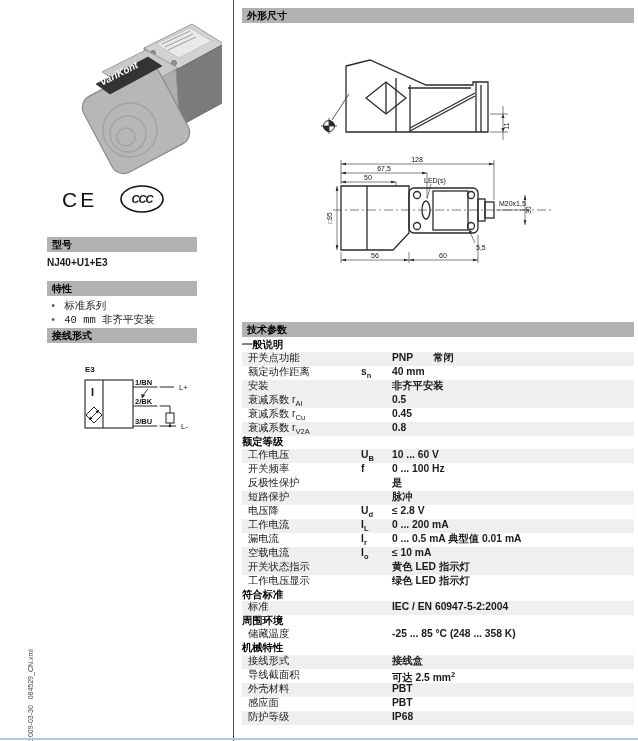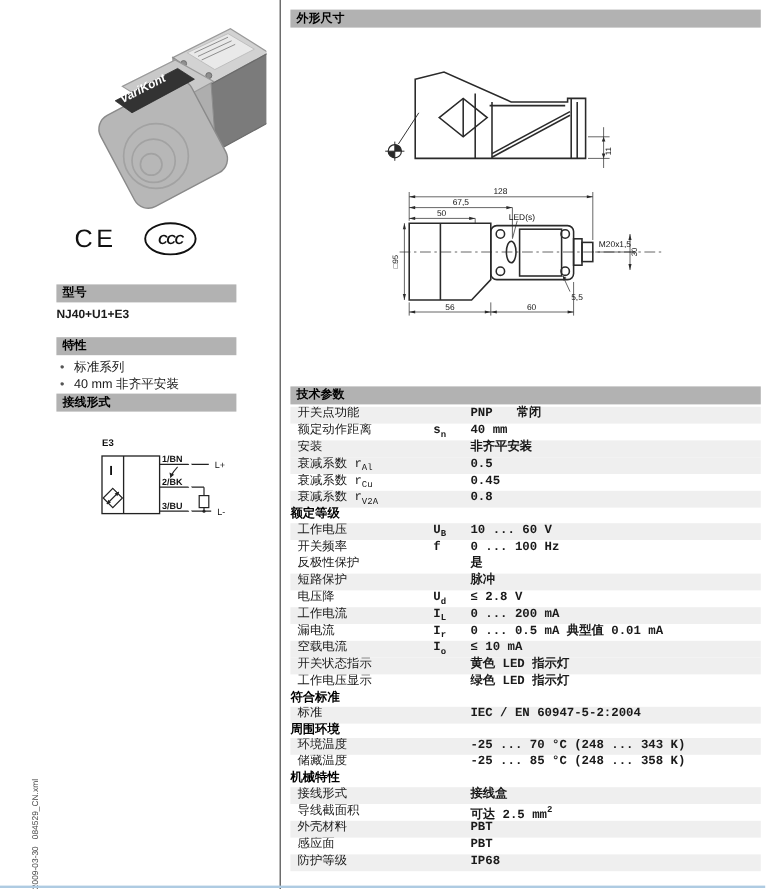--- a/index.html
+++ b/index.html
@@ -4,31 +4,31 @@
 <style>
   html,body{margin:0;padding:0;background:#fff;}
   #page{position:relative;width:638px;height:741px;background:#ffffff;overflow:hidden;
         font-family:"Liberation Sans",sans-serif;color:#1a1a1a;}
   .bar{position:absolute;height:15px;background:#b2b2b2;color:#000;font-weight:bold;
        font-size:10px;line-height:15px;padding-left:5px;box-sizing:border-box;}
   .bar-left{left:47px;width:150px;}
   .bar-right{left:242px;width:392px;}
   #model-value{position:absolute;left:47px;top:257px;font-size:10px;font-weight:bold;}
   #features-list{position:absolute;left:50px;top:299px;font-size:10.5px;}
-  .feat{height:14px;line-height:14px;}
+  .feat{height:14px;line-height:14px;font-family:Liberation Mono, monospace;}
   .feat .bullet{color:#555;margin-right:8px;}
   #sidebar-note{position:absolute;left:27px;top:741px;transform:rotate(-90deg);
       transform-origin:0 0;font-size:7px;color:#444;white-space:pre;width:200px;}
   #col-divider{position:absolute;left:233px;top:0;width:1px;height:741px;background:#4a4a4a;}
   #footer-line{position:absolute;left:0;bottom:1px;width:100%;height:2px;background:#aecbe2;}
   #ce-mark{position:absolute;left:62px;top:188px;font-size:21px;letter-spacing:3px;color:#111;}
   
   #tech-table{position:absolute;left:242px;top:339px;width:392px;font-size:10.3px;}
   .sec-title{height:12.8px;line-height:12.8px;font-weight:bold;color:#000;}
-  .row{display:flex;height:14px;line-height:12.8px;font-family:Liberation Mono, monospace;}
+  .row{display:flex;height:14px;line-height:12.8px;}
   .row.stripe{background:#efefef;}
   .cell-label{width:119px;padding-left:6px;box-sizing:border-box;color:#1a1a1a;
       white-space:nowrap;overflow:hidden;}
   .cell-sym{width:31px;font-weight:bold;white-space:nowrap;}
   .cell-val{font-weight:bold;white-space:nowrap;}
   .val2{margin-left:20px;}
   sub{font-size:7.5px;}
   sup{font-size:7.5px;}
   svg text{font-family:"Liberation Sans",sans-serif;}
   .dwg{position:absolute;}
@@ -208,20 +208,21 @@
     <text x="29" y="65" font-size="6.5" fill="#111" transform="rotate(-90 29 65)" text-anchor="middle">□95</text>
     <text x="72" y="105" font-size="7" fill="#111" text-anchor="middle">56</text>
     <text x="140" y="105" font-size="7" fill="#111" text-anchor="middle">60</text>
     <text x="196" y="53" font-size="7" fill="#111">M20x1,5</text>
     <text x="228" y="57" font-size="6.5" fill="#111" transform="rotate(-90 228 57)" text-anchor="middle">30</text>
     <text x="173" y="97" font-size="7" fill="#111">5,5</text>
   </svg>
 
   <div class="bar bar-right" style="top:322px">技术参数</div>
   <div id="tech-table">
+      <div class="sec-title">一般说明</div>
       <div class="row stripe">
         <span class="cell-label">开关点功能</span>
         <span class="cell-sym"></span>
         <span class="cell-val">PNP</span>
         <span class="cell-val val2">常闭</span>
       </div>
       <div class="row">
         <span class="cell-label">额定动作距离</span>
         <span class="cell-sym">s<sub>n</sub></span>
         <span class="cell-val">40 mm</span>
@@ -297,25 +298,20 @@
         <span class="cell-sym"></span>
         <span class="cell-val">绿色 LED 指示灯</span>
       </div>
       <div class="sec-title">符合标准</div>
       <div class="row stripe">
         <span class="cell-label">标准</span>
         <span class="cell-sym"></span>
         <span class="cell-val">IEC / EN 60947-5-2:2004</span>
       </div>
       <div class="sec-title">周围环境</div>
-      <div class="row stripe">
-        <span class="cell-label">环境温度</span>
-        <span class="cell-sym"></span>
-        <span class="cell-val">-25 ... 70 °C (248 ... 343 K)</span>
-      </div>
       <div class="row">
         <span class="cell-label">储藏温度</span>
         <span class="cell-sym"></span>
         <span class="cell-val">-25 ... 85 °C (248 ... 358 K)</span>
       </div>
       <div class="sec-title">机械特性</div>
       <div class="row stripe">
         <span class="cell-label">接线形式</span>
         <span class="cell-sym"></span>
         <span class="cell-val">接线盒</span>

